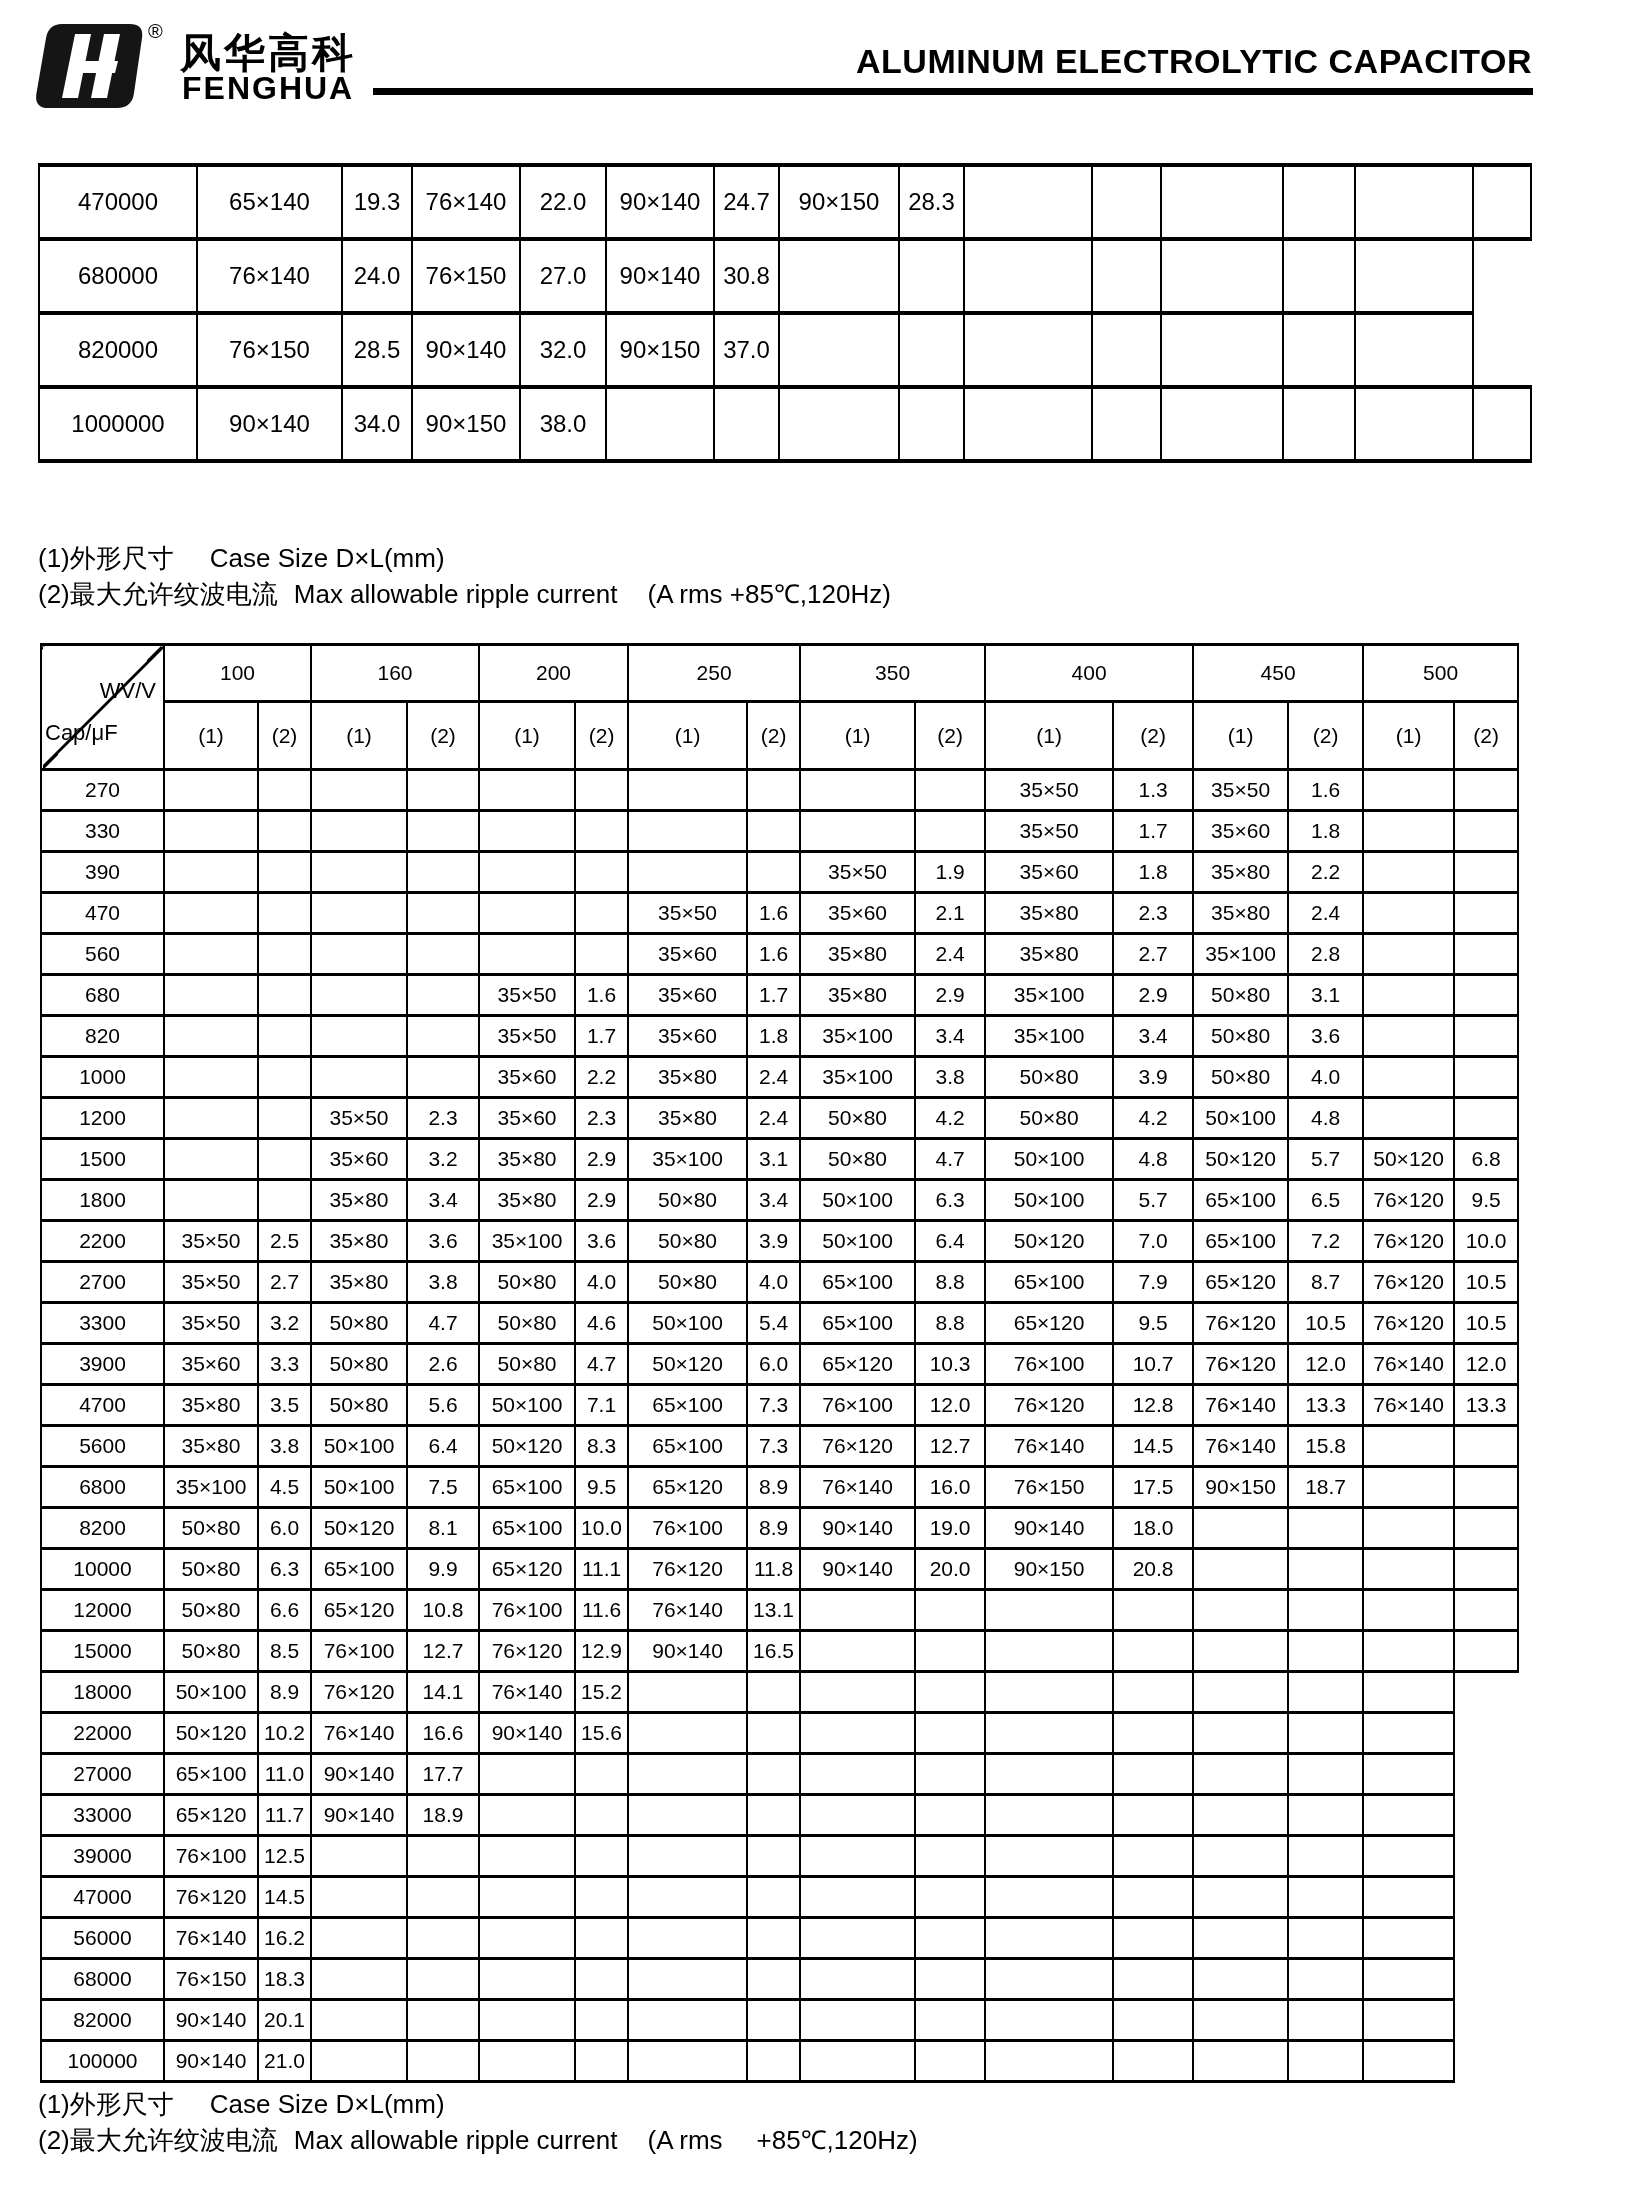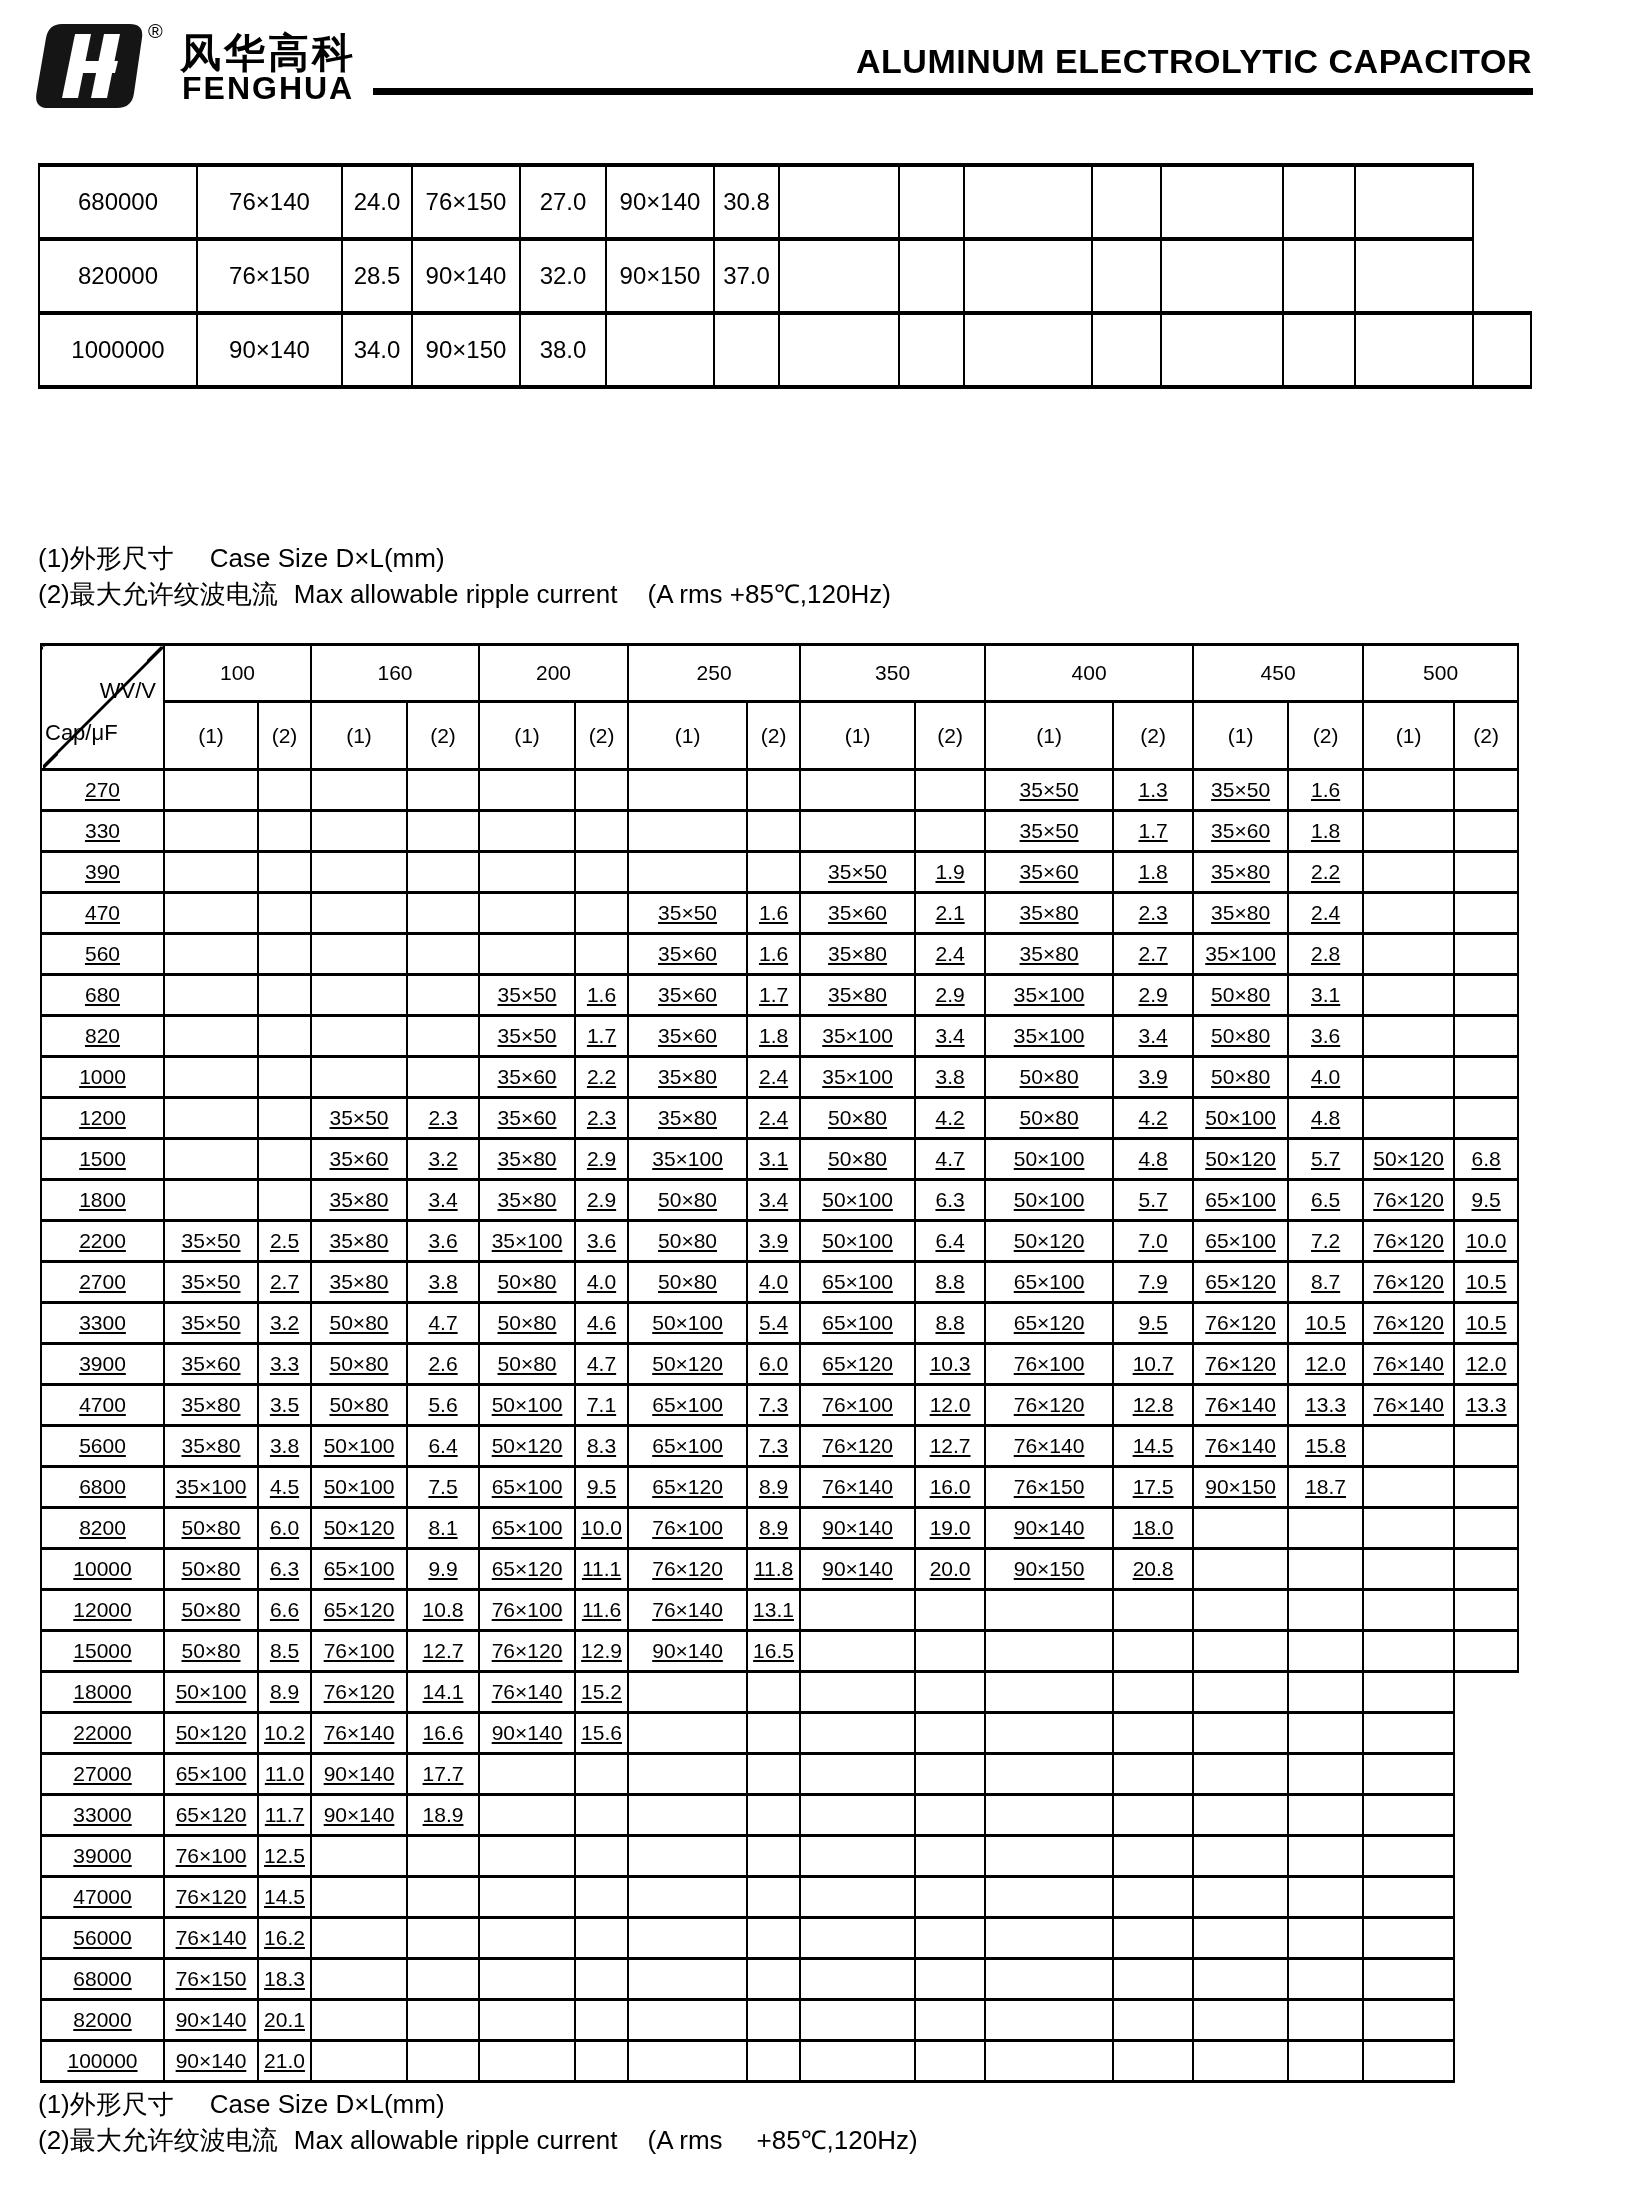--- a/index.html
+++ b/index.html
@@ -20,21 +20,21 @@
   td,th{padding:0;text-align:center;vertical-align:middle;overflow:hidden;white-space:nowrap;font-weight:400;}
 
   #t1{position:absolute;left:38px;top:163px;width:1492px;font-size:24px;}
   #t1 td{border-left:2px solid #000;border-right:2px solid #000;border-top:4px solid #000;border-bottom:4px solid #000;}
   #t1 tr{height:74px;}
 
   #t2{position:absolute;left:40px;top:643px;width:1477px;font-size:21px;}
   #t2 td,#t2 th{border-left:2px solid #000;border-right:2px solid #000;border-top:3px solid #000;border-bottom:3px solid #000;}
   #t2 thead tr.vrow{height:57px;}
   #t2 thead tr.srow{height:68px;}
-  #t2 tbody tr{height:41px;text-decoration:underline;}
+  #t2 tbody tr{height:41px;}
   #t2 .corner{
     position:relative;
     background-image:linear-gradient(to bottom right,
       transparent calc(50% - 1.5px), #000 calc(50% - 1.5px),
       #000 calc(50% + 1.5px), transparent calc(50% + 1.5px));
   }
   #t2 .corner .wv{position:absolute;top:32px;right:7px;font-size:22px;}
   #t2 .corner .capu{position:absolute;top:74px;left:3px;font-size:22px;}
 
   
@@ -79,20 +79,37 @@
       <col style="width:120px">
       <col style="width:65px">
     <col style="width:128px">
       <col style="width:69px">
       <col style="width:122px">
     <col style="width:72px">
       <col style="width:118px">
       <col style="width:58px">
   </colgroup>
   <tbody id="t1-body">
+      <tr>
+        <td>470000</td>
+        <td>65×140</td>
+        <td>19.3</td>
+        <td>76×140</td>
+        <td>22.0</td>
+        <td>90×140</td>
+        <td>24.7</td>
+        <td>90×150</td>
+        <td>28.3</td>
+        <td></td>
+        <td></td>
+        <td></td>
+        <td></td>
+        <td></td>
+        <td></td>
+      </tr>
       <tr>
         <td>680000</td>
         <td>76×140</td>
         <td>24.0</td>
         <td>76×150</td>
         <td>27.0</td>
         <td>90×140</td>
         <td>30.8</td>
         <td></td>
         <td></td>

